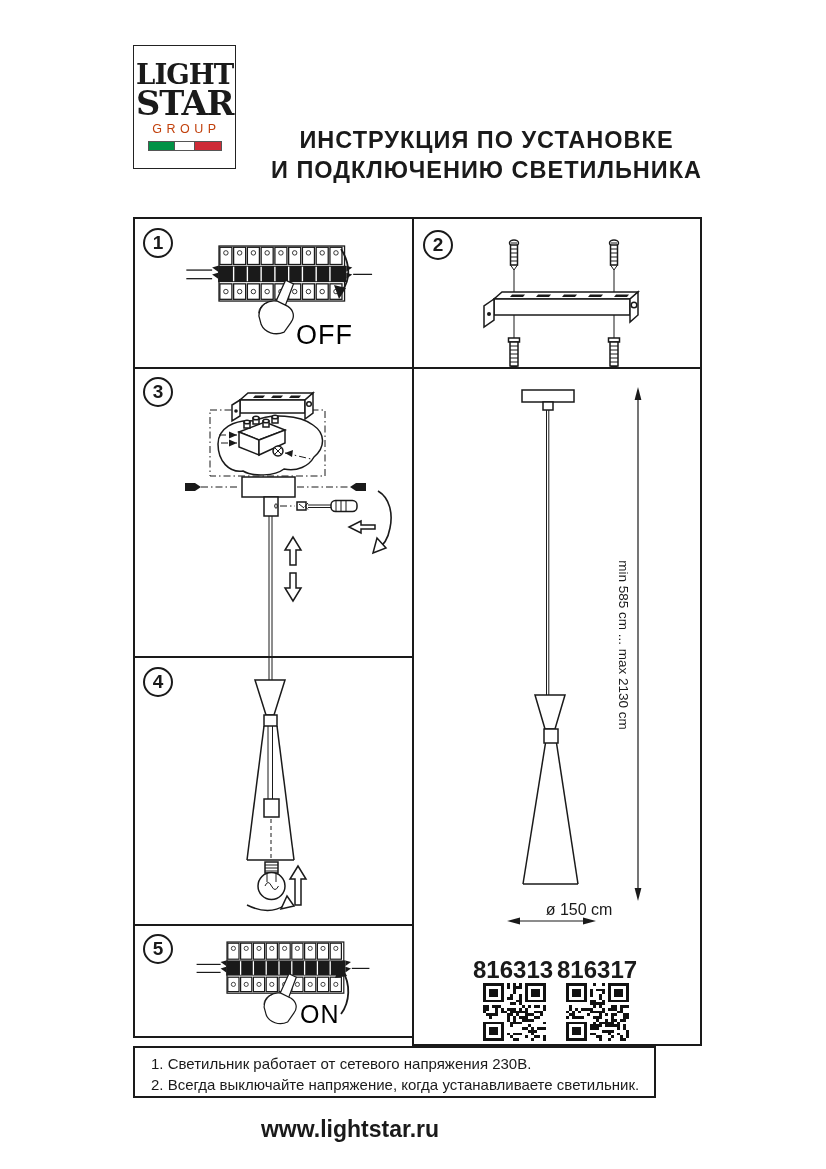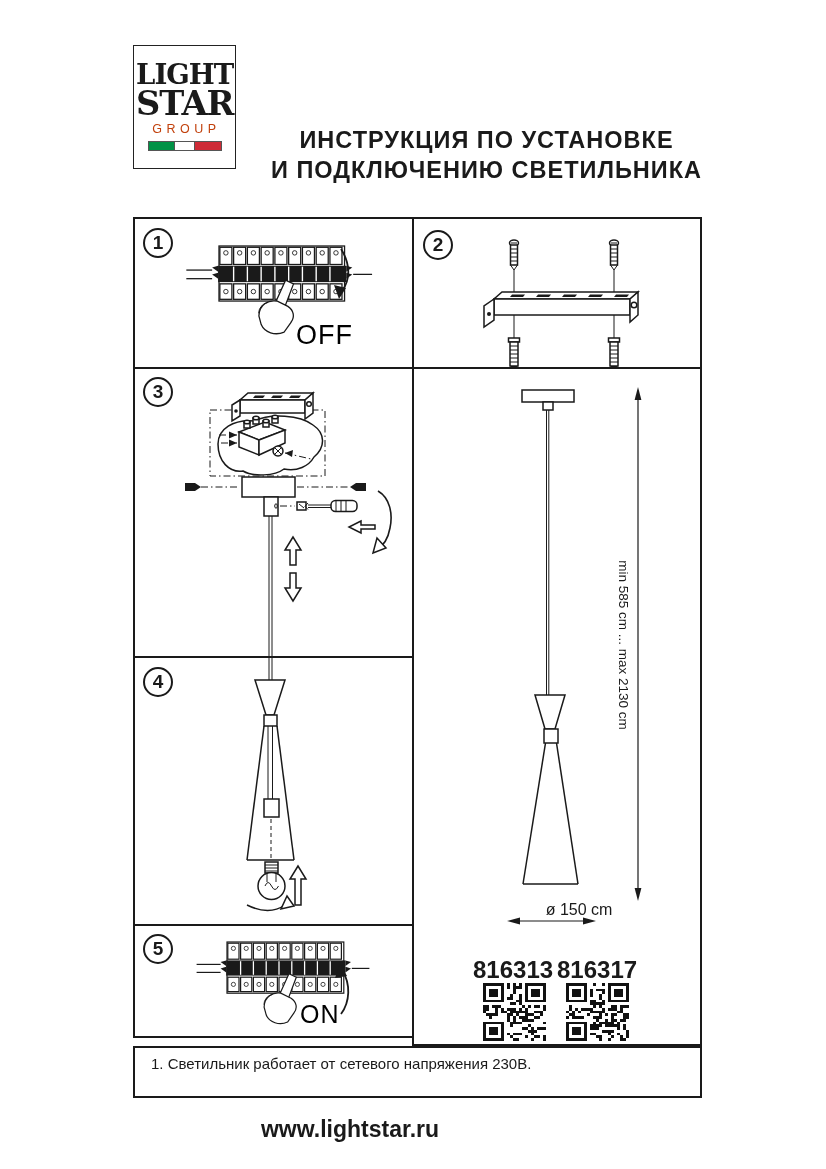--- a/index.html
+++ b/index.html
@@ -33,21 +33,21 @@
   .dd{stroke-dasharray:7 3 1.5 3;stroke-width:1;}
   .dsh{stroke-dasharray:4 3;stroke-width:1;}
   .wln{stroke:#fff;stroke-width:1.6;}
   
   .dim-v{position:absolute;left:623px;top:645px;transform:translate(-50%,-50%) rotate(90deg);
          white-space:nowrap;font-size:13.5px;}
   .dim-h{position:absolute;left:549px;top:910px;transform:translate(-50%,-50%);font-size:16px;margin-left:30px;}
   .art-code{position:absolute;width:80px;text-align:center;font-weight:700;font-size:24px;}
   .qr{position:absolute;width:63px;height:58px;}
   
-  .notes-box{left:133px;top:1046px;width:569px;height:52px;border:2px solid #1a1a1a;
+  .notes-box{left:133px;top:1046px;width:523px;height:52px;border:2px solid #1a1a1a;
              box-sizing:border-box;padding:5px 0 0 16px;font-size:15px;line-height:21px;}
   .footer{left:0;top:1116px;width:700px;text-align:center;font-weight:700;font-size:23px;}
 </style>
 </head>
 <body>
 
 <div class="page">
 
   <div class="abs logo-box">
     <div class="logo-light">LIGHT</div>
@@ -580,17 +580,18 @@
         <rect x="14" y="0" width="7" height="7" fill="#111"></rect>
         <rect x="15" y="1" width="5" height="5" fill="#fff"></rect>
         <rect x="16" y="2" width="3" height="3" fill="#111"></rect>
         <rect x="0" y="14" width="7" height="7" fill="#111"></rect>
         <rect x="1" y="15" width="5" height="5" fill="#fff"></rect>
         <rect x="2" y="16" width="3" height="3" fill="#111"></rect>
       </svg></div>
 
   <div class="abs notes-box">
     <div>1. Светильник работает от сетевого напряжения 230В.</div>
+    <div>2. Всегда выключайте напряжение, когда устанавливаете светильник.</div>
   </div>
 
   <div class="abs footer">www.lightstar.ru</div>
 
 </div>
 
 </body></html>

